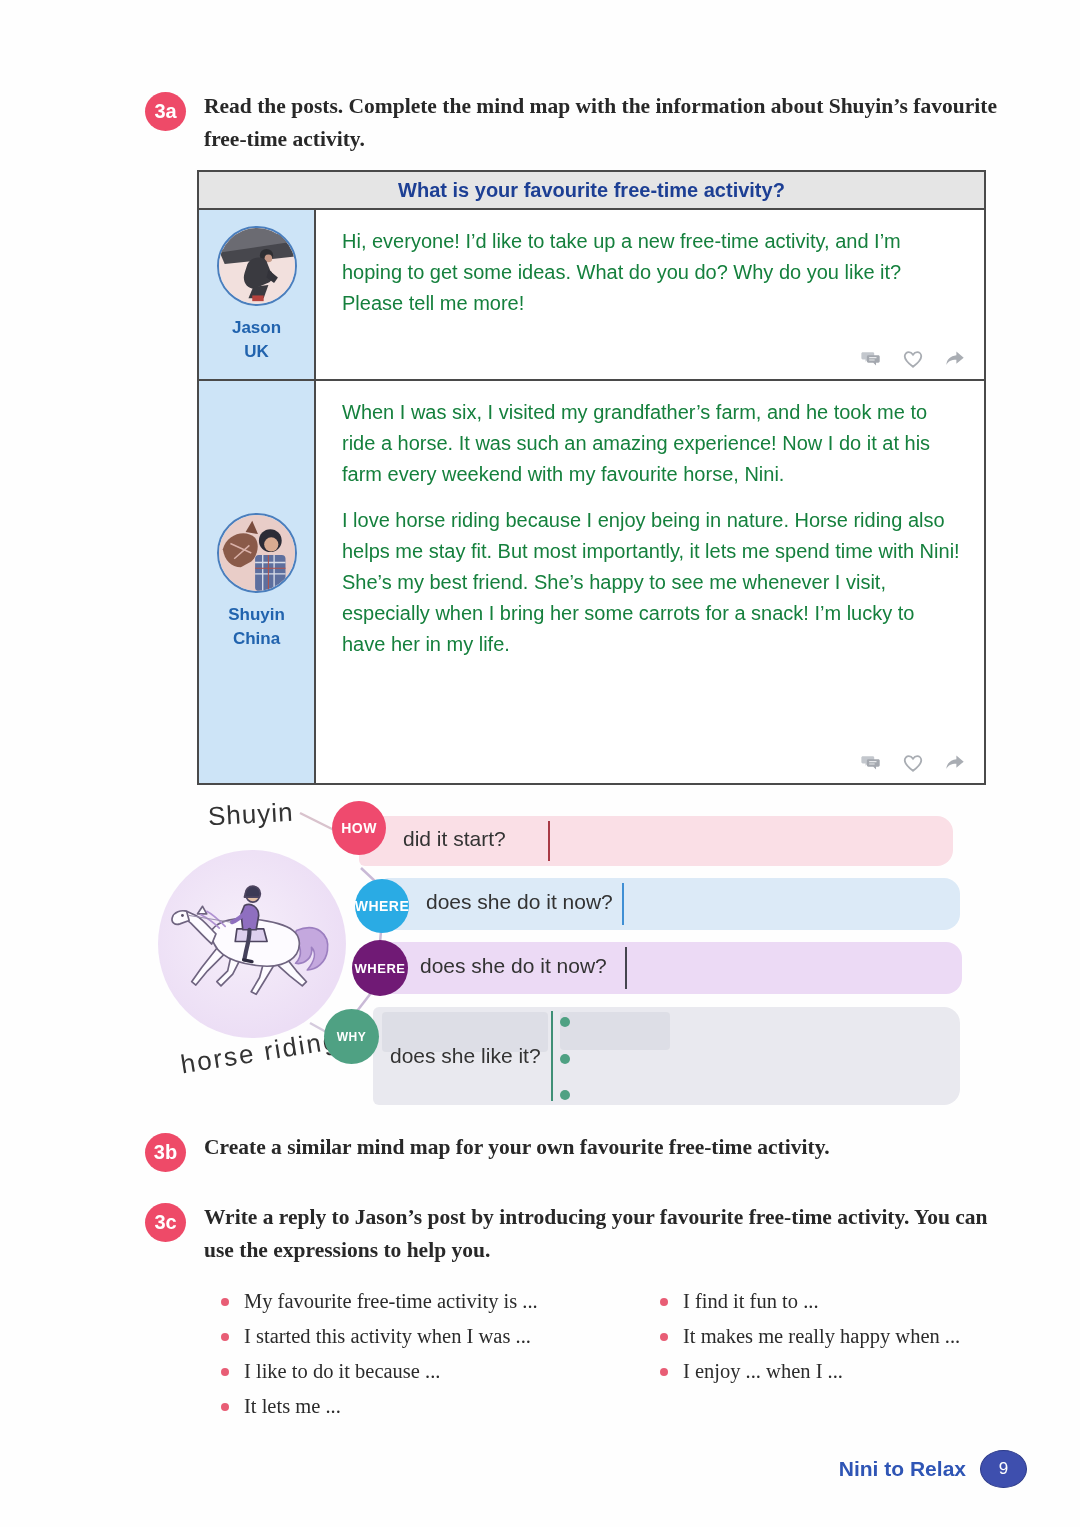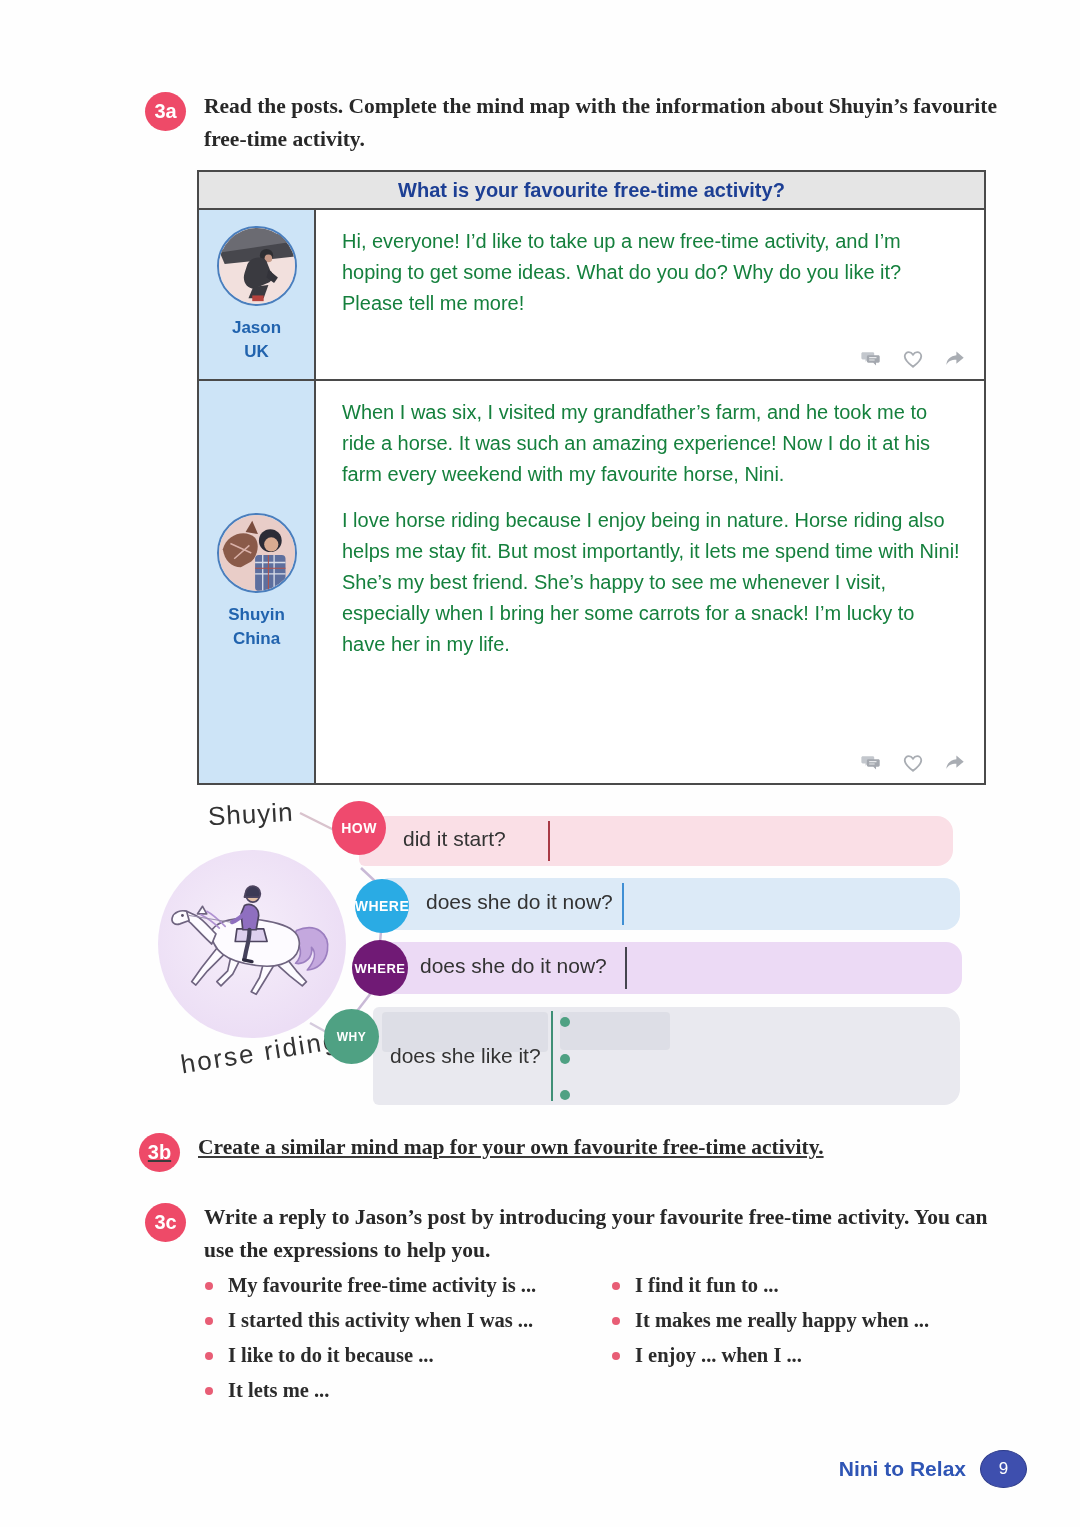--- a/index.html
+++ b/index.html
@@ -90,21 +90,21 @@
     position:absolute; border-radius:50%; color:#fff; font-weight:bold;
     display:flex; align-items:center; justify-content:center; letter-spacing:.5px;
   }
   .node-how   { left:182px; top:6px;  width:54px; height:54px; background:#ef4a6e; font-size:14px; }
   .node-when  { left:205px; top:84px;  width:54px; height:54px; background:#2aabe4; font-size:14px; }
   .node-where { left:202px; top:145px; width:56px; height:56px; background:#701a75; font-size:13px; }
   .node-why   { left:174px; top:214px; width:55px; height:55px; background:#4fa183; font-size:12px; }
 
   
   .expressions { position:absolute; left:205px; top:1274px; width:810px; display:flex; }
-  .expr-col { list-style:none; margin:0; padding:0;font-weight:bold; }
+  .expr-col { list-style:none; margin:16px; padding:0; }
   .expr-col-1 { width:407px; }
   .expr-col li {
     display:flex; align-items:baseline; gap:15px; margin-bottom:12px;
     font-family:"Liberation Serif","DejaVu Serif",serif; font-size:20.5px; color:#2b2b2b;
   }
   .expr-bullet { flex:none; width:8px; height:8px; border-radius:50%; background:#e85d75; align-self:center; }
 
   
   .footer { position:absolute; right:53px; top:1450px; display:flex; align-items:center; gap:14px; }
   .footer-label { color:#2f55b5; font-weight:bold; font-size:21px; }
@@ -277,21 +277,21 @@
 
     <div class="mm-line line-how"></div>
     <div class="mm-line line-when"></div>
     <div class="mm-line line-where"></div>
     <div class="mm-line line-why"></div>
     <div class="mm-dot dot-1"></div>
     <div class="mm-dot dot-2"></div>
     <div class="mm-dot dot-3"></div>
   </div>
 
-  <div class="ex" style="left:139px; top:1131px;text-decoration:underline;">
+  <div class="ex" style="left:145px; top:1131px;">
     <div class="badge">3b</div>
     <div class="instruction">Create a similar mind map for your own favourite free-time activity.</div>
   </div>
 
   <div class="ex" style="left:145px; top:1201px;">
     <div class="badge">3c</div>
     <div class="instruction">Write a reply to Jason’s post by introducing your favourite free-time activity. You can use the expressions to help you.</div>
   </div>
 
   <div class="expressions">

